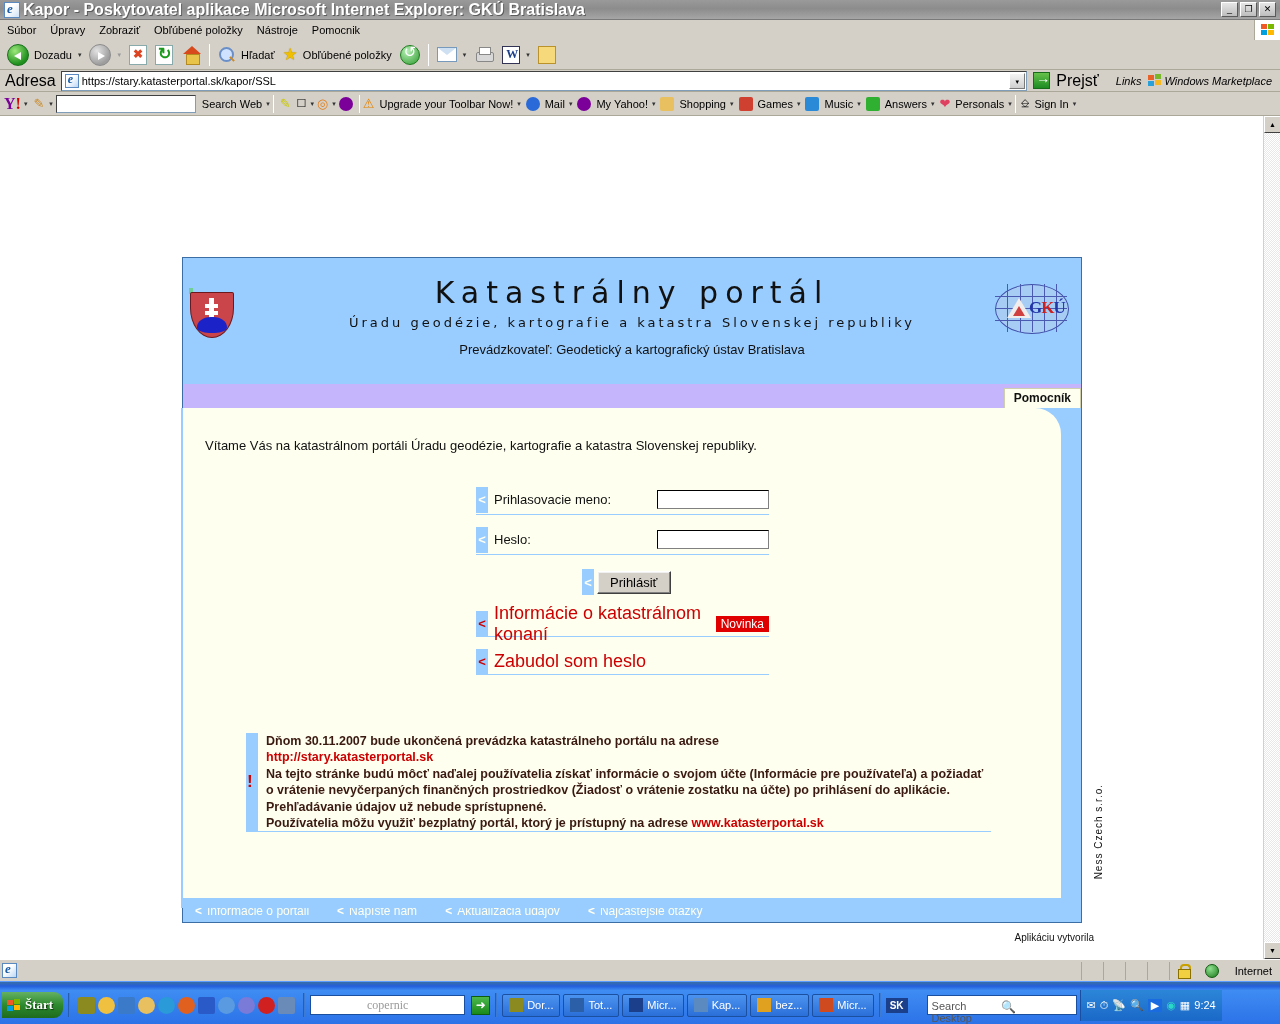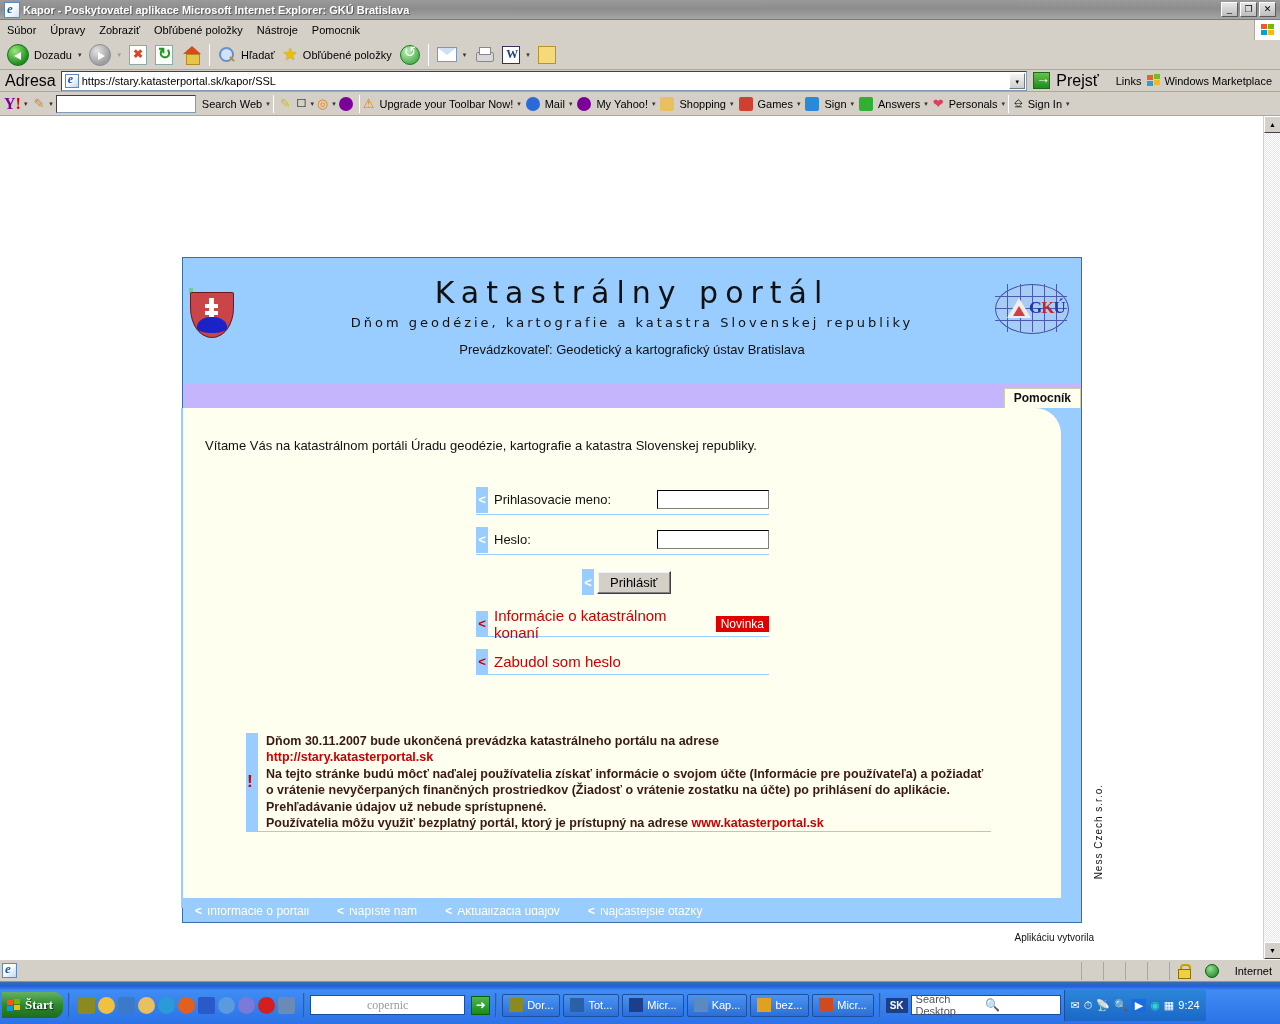--- a/index.html
+++ b/index.html
@@ -27,21 +27,21 @@
     background: #fff; border: 1px solid #5a8ac0;
     position: relative; flex: 0 0 auto;
     background: linear-gradient(135deg,#ffffff 40%, #cfe3f7 100%);
   }
   #titlebar .tb-icon::after {
     content:"e"; position:absolute; left:2px; top:-2px;
     color:#1b5fa8; font-size:13px; font-style:italic; font-weight:bold;
     font-family:"Liberation Serif", serif;
   }
   #titlebar .tb-title {
-    font-size: 11px; font-weight: bold; color: #fff;
+    font-size: 16px; font-weight: bold; color: #fff;
     text-shadow: 1px 1px 0 #5c5c5c;
     flex: 1 1 auto; white-space: nowrap; overflow: hidden;
   }
   #titlebar .tb-buttons { display: flex; gap: 2px; padding-right: 2px; }
   #titlebar .tb-btn {
     width: 17px; height: 15px;
     background: linear-gradient(to bottom,#e6e6e6,#bdbdbd);
     border: 1px solid #fff; border-right-color:#5a5a5a; border-bottom-color:#5a5a5a;
     color: #000; font-size: 9px; line-height: 13px; text-align: center;
     font-family: "Liberation Sans", sans-serif;
@@ -118,21 +118,21 @@
   }
   .addrinput .favic { width:14px;height:14px;margin:0 3px; background:linear-gradient(135deg,#fff 40%,#bcd8f5);border:1px solid #5a8ac0; position:relative;}
   .addrinput .favic::after{content:"e";position:absolute;left:2px;top:-3px;color:#1b5fa8;font-size:12px;font-style:italic;font-weight:bold;font-family:"Liberation Serif",serif;}
   .addrinput .urltext { font-size:11px; color:#000; white-space:nowrap; }
   .addrinput .ddbtn { position:absolute; right:1px; top:1px; width:16px;height:16px;
      background:linear-gradient(to bottom,#f4f4f4,#cfcfcf); border:1px solid #fff;
      border-right-color:#7a7a7a;border-bottom-color:#7a7a7a; font-size:7px; text-align:center;line-height:15px;}
   .gobtn { display:flex;align-items:center;gap:3px;padding:0 6px;height:20px;}
   .goarrow { width:17px;height:17px;background:linear-gradient(to bottom,#66c24a,#1d8b22); border:1px solid #176c1a; position:relative;}
   .goarrow::after{content:"\2192";position:absolute;left:2px;top:-3px;color:#fff;font-size:14px;font-weight:bold;}
-  .linkslbl{font-size:11px;padding:0 6px;}
+  .linkslbl{font-size:11px;padding:0 6px;font-style:italic;}
   .mkticon{width:14px;height:13px;position:relative;display:inline-block;margin-right:3px;}
   .mkticon i{position:absolute;width:6px;height:5px;}
   .mkticon i:nth-child(1){left:0;top:1px;background:#e8622a;}
   .mkticon i:nth-child(2){left:7px;top:0;background:#78b82a;}
   .mkticon i:nth-child(3){left:0;top:7px;background:#2aa0d8;}
   .mkticon i:nth-child(4){left:7px;top:6px;background:#f5b91f;}
 
   
   #yahoobar { height:24px; background:#d4d0c8; display:flex; align-items:center; padding:0 2px; gap:0px;
               border-bottom:1px solid #aca899; }
@@ -214,21 +214,21 @@
 
   .btnrow{ display:flex; align-items:center; width:293px; height:34px; margin-left:106px; }
   .btnrow .marker{ height:26px; }
   .submit-btn{
      background:#d4d0c8; border:1px solid #fff; border-right-color:#404040; border-bottom-color:#404040;
      box-shadow: inset -1px -1px 0 #808080, inset 1px 1px 0 #f0f0f0;
      font-size:13px; padding:3px 12px; margin-left:3px; font-family:"Liberation Sans",sans-serif; color:#000;
   }
 
   .linkrow{ display:flex; align-items:center; border-bottom:1px solid #9acdff; width:293px; height:26px; margin-top:12px;}
-  .linkrow a{ color:#cc0000; font-size:15px; text-decoration:none; padding-left:6px;}
+  .linkrow a{ color:#cc0000; font-size:18px; text-decoration:none; padding-left:6px;}
   .badge-new{ background:#e00000; color:#fff; font-size:12px; padding:1px 5px; margin-left:6px;}
 
   .notice{ margin:58px 0 0 63px; display:flex; width:745px; }
   .notice .bar{ width:12px; background:#9acdff; flex:0 0 auto; position:relative;}
   .notice .bang{ position:absolute; left:1px; top:48%; transform:translateY(-50%); color:#cc0000;
      font-size:17px; font-weight:bold; line-height:1;}
   .notice .ntext{ padding-left:8px; font-size:12.5px; font-weight:bold; color:#7a1010; line-height:16.4px;
      border-bottom:1px solid #9acdff; }
   .notice .ntext .dark{ color:#3a1a10; }
   .notice .ntext a{ color:#cc0000; text-decoration:none; }
@@ -294,21 +294,21 @@
      border:1px solid #1a4fa0; padding:0 4px; }
   .copernic span{color:#9a9a9a;font-size:12px;width:100%;text-align:center;font-family:"Liberation Serif",serif;}
   .cop-go{width:19px;height:19px;background:linear-gradient(to bottom,#4cb84c,#1a8a1a);border:1px solid #0d5d0d;
      color:#fff;font-size:12px;display:flex;align-items:center;justify-content:center;margin-left:3px;}
   .taskitem{ display:flex;align-items:center;gap:4px;height:23px;padding:0 6px;
      background:linear-gradient(to bottom,#4b93f0,#2a6fd8);
      border:1px solid #1b4fa0; border-radius:2px; color:#fff; font-size:11px; white-space:nowrap;}
   .taskitem .ti{width:14px;height:14px;flex:0 0 auto;}
   .tray{ display:flex;align-items:center;gap:4px;height:31px;padding:0 6px;
      background:linear-gradient(to bottom,#2c86d8,#1a68c8); border-left:1px solid #1a4fa0; color:#fff; font-size:11px;}
-  .searchdesk{display:flex;align-items:center;background:#fff;height:20px;width:150px;border:1px solid #1a4fa0;padding:4px 4px;}
+  .searchdesk{display:flex;align-items:flex-start;background:#fff;height:20px;width:150px;border:1px solid #1a4fa0;padding:4px 4px;margin-left:16px;}
   .searchdesk span{color:#555;font-size:11px;flex:1;}
   .sk-badge{background:#1b3f8b;color:#fff;font-size:10px;font-weight:bold;padding:2px 4px;}
 </style>
 </head>
 <body>
 
 <div id="titlebar">
   <div class="tb-icon"></div>
   <div class="tb-title">Kapor - Poskytovatel aplikace Microsoft Internet Explorer: GKÚ Bratislava</div>
   <div class="tb-buttons">
@@ -432,21 +432,21 @@
   <span class="ydot" style="background:#7b0099;margin:0 2px 0 5px"></span>
   <span class="ybtn">My Yahoo!</span>
   <span class="arw">▾</span>
   <span class="ydot" style="background:#e8c060;border-radius:2px;margin:0 2px 0 5px"></span>
   <span class="ybtn">Shopping</span>
   <span class="arw">▾</span>
   <span class="ydot" style="background:#d04030;border-radius:2px;margin:0 2px 0 5px"></span>
   <span class="ybtn">Games</span>
   <span class="arw">▾</span>
   <span class="ydot" style="background:#2a8ad8;border-radius:2px;margin:0 2px 0 5px"></span>
-  <span class="ybtn">Sign</span>
+  <span class="ybtn">Music</span>
   <span class="arw">▾</span>
   <span class="ydot" style="background:#30b030;border-radius:2px;margin:0 2px 0 5px"></span>
   <span class="ybtn">Answers</span>
   <span class="arw">▾</span>
   <span style="color:#e04060;font-size:13px;margin:0 2px 0 5px">❤</span>
   <span class="ybtn">Personals</span>
   <span class="arw">▾</span>
   <div class="ysep"></div>
   <span style="margin:0 2px">⎒</span>
   <span class="ybtn">Sign In</span>
@@ -459,21 +459,21 @@
     <div class="site">
 
       <div class="site-header">
         <div class="coat">
           <span class="pole"></span>
           <span class="shield"></span>
           <span class="cross"></span>
           <span class="hills"></span>
         </div>
         <div class="site-title">Katastrálny portál</div>
-        <div class="site-sub">Dňom geodézie, kartografie a katastra Slovenskej republiky</div>
+        <div class="site-sub">Úradu geodézie, kartografie a katastra Slovenskej republiky</div>
         <div class="site-op">Prevádzkovateľ: Geodetický a kartografický ústav Bratislava</div>
         <div class="gku">
           <span class="globe"></span>
           <span class="m" style="left:12px;"></span>
           <span class="m" style="left:25px;"></span>
           <span class="m" style="left:37px;"></span>
           <span class="m" style="left:49px;"></span>
           <span class="m" style="left:61px;"></span>
           <span class="p" style="top:12px;"></span>
           <span class="p" style="top:24px;"></span>

